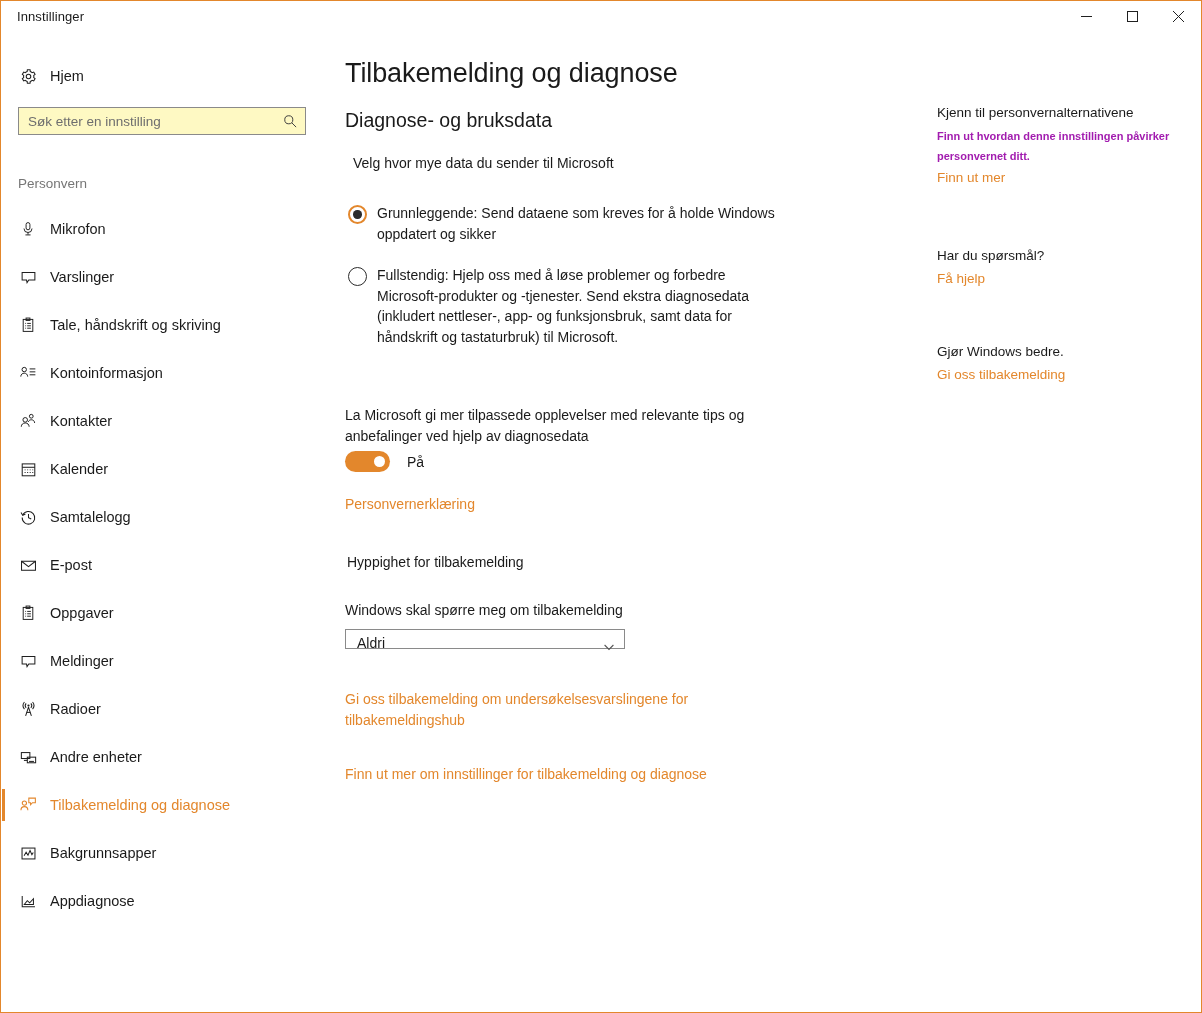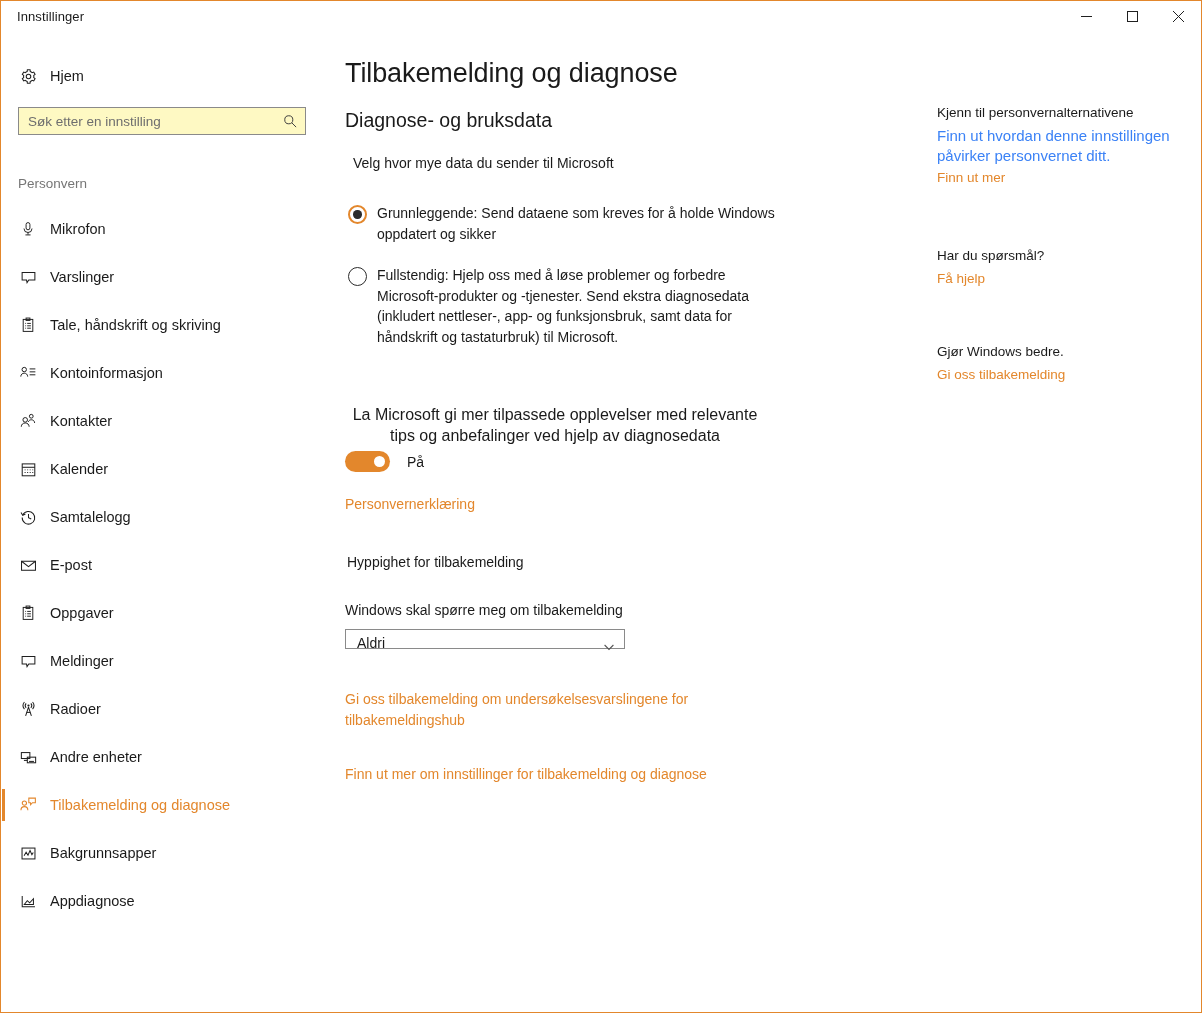--- a/index.html
+++ b/index.html
@@ -160,25 +160,24 @@
     background: #2b2b2b;
   }
   .radio-text {
     position: absolute; left: 32px; top: 0;
     width: 400px;
     font-size: 14px; color: #1a1a1a;
     line-height: 20.5px;
   }
 
   #tailored-text {
-    position: absolute; left: 16px; top: 372px;
+    position: absolute; left: 22px; top: 372px;
     width: 432px;
-    font-size: 16px; color: #1a1a1a;
+    font-size: 14px; color: #1a1a1a;
     line-height: 20.5px;
-    text-align: center;
   }
   #toggle-row {
     position: absolute; left: 22px; top: 418px;
     display: flex; align-items: center;
     cursor: default;
   }
   #toggle-switch {
     position: relative;
     width: 45px; height: 21px;
     border-radius: 11px;
@@ -242,22 +241,22 @@
   }
   .rp-group { position: absolute; left: 14px; width: 250px; }
   #rp-group-0 { top: 70px; }
   #rp-group-1 { top: 213px; }
   #rp-group-2 { top: 309px; }
   .rp-title {
     font-size: 13.5px; color: #1a1a1a;
     line-height: 20px; margin-bottom: 3px;
   }
   .rp-desc {
-    font-size: 15px; color: #3b82f6;
-    line-height: 20px; margin-bottom: 2px;
+    font-size: 11px; color: #a21caf;
+    line-height: 20px; margin-bottom: 2px; font-weight: bold;
   }
   .rp-link {
     display: inline-block;
     font-size: 13.5px; color: #e3872c;
     line-height: 20px;
     text-decoration: none; cursor: default;
   }
 </style>
 </head>
 <body>

